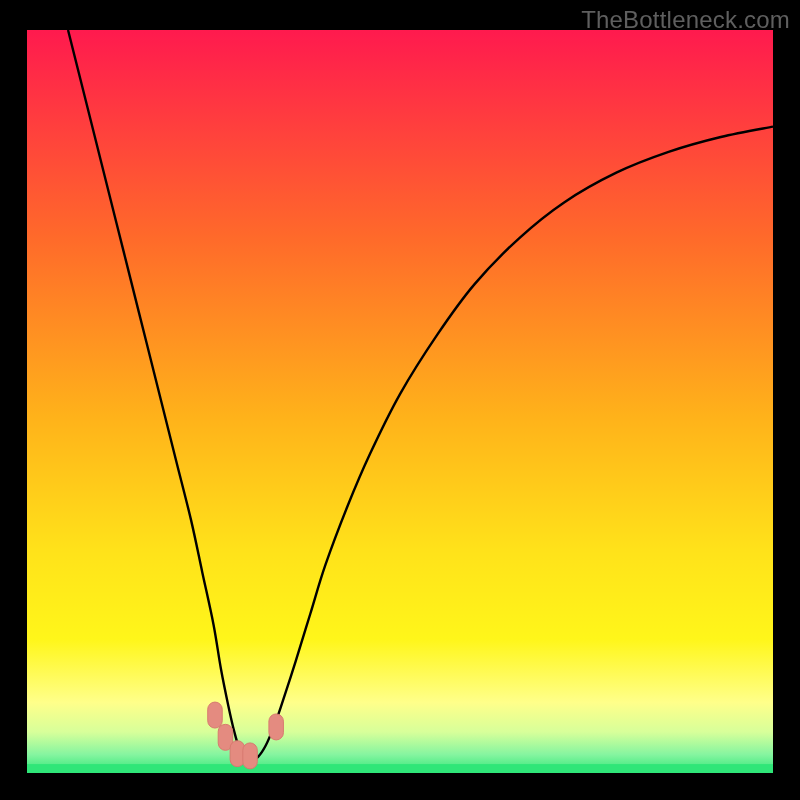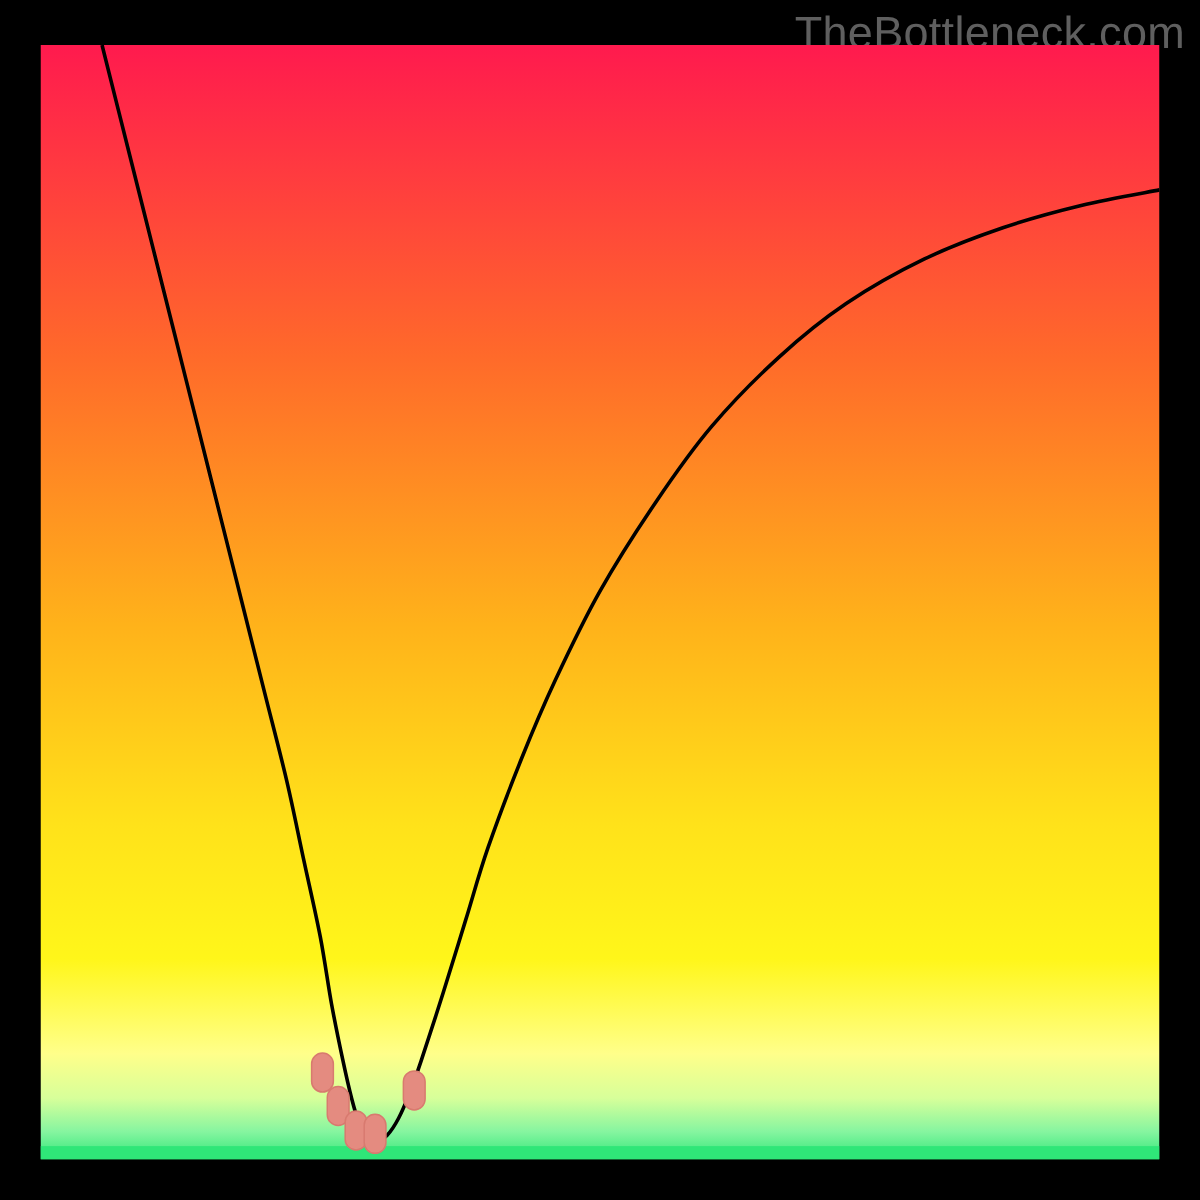--- a/index.html
+++ b/index.html
@@ -15,21 +15,21 @@
     position: relative;
     width: 800px;
     height: 800px;
     background: #000000;
   }
   .watermark {
     position: absolute;
     top: 6px;
     right: 10px;
     color: #5f5f5f;
-    font-size: 30px;
+    font-size: 24px;
     font-weight: 400;
     letter-spacing: 0.2px;
     user-select: none;
   }
   .plot-area {
     position: absolute;
     left: 27px;
     top: 30px;
     width: 746px;
     height: 743px;

